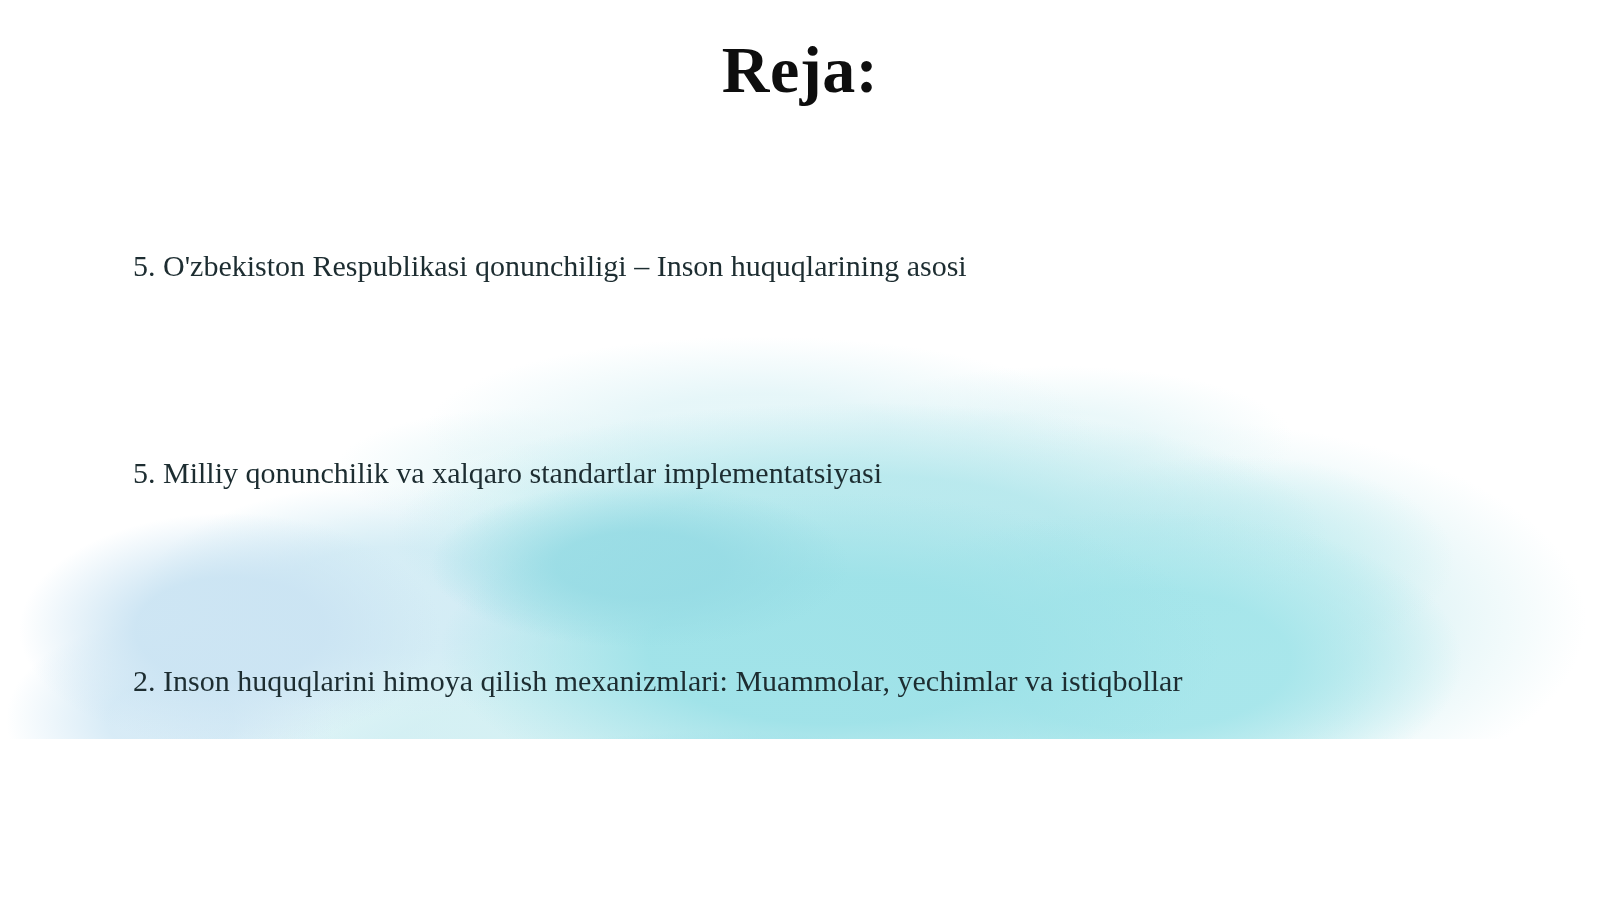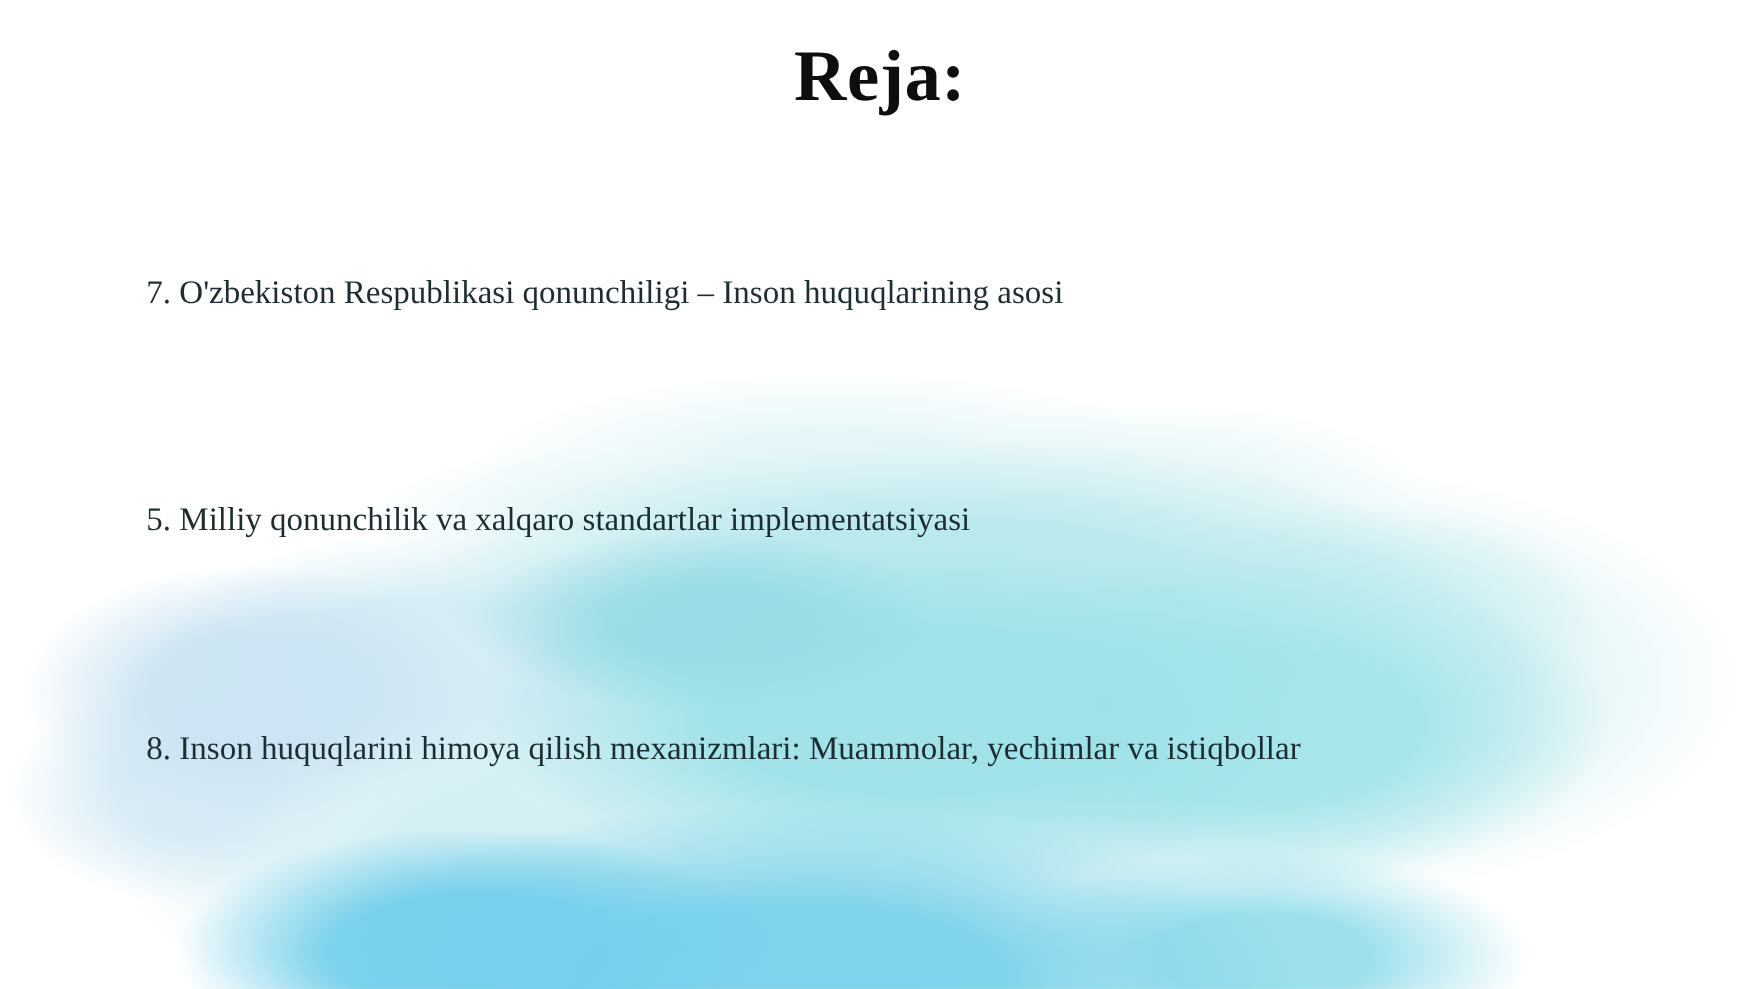--- a/index.html
+++ b/index.html
@@ -3,21 +3,21 @@
 <meta charset="utf-8">
 <style>
   html, body {
     margin: 0;
     padding: 0;
     background: #ffffff;
   }
   .slide {
     position: relative;
     width: 1600px;
-    height: 899px;
+    height: 739px;
     background: #ffffff;
     overflow: hidden;
     font-family: "Liberation Serif", "DejaVu Serif", serif;
   }
 
   
   .watercolor {
     position: absolute;
     left: 0; top: 0;
     width: 1600px; height: 899px;
@@ -76,18 +76,18 @@
   .plan-item-3 { top: 666px; }
 </style>
 </head>
 <body>
 
 <div class="slide">
   <div class="watercolor"></div>
 
   <h1 class="title">Reja:</h1>
 
-  <p class="plan-item plan-item-1">7. O'zbekiston Respublikasi qonunchiligi – Inson huquqlarining asosi</p>
+  <p class="plan-item plan-item-1">5. O'zbekiston Respublikasi qonunchiligi – Inson huquqlarining asosi</p>
 
   <p class="plan-item plan-item-2">5. Milliy qonunchilik va xalqaro standartlar implementatsiyasi</p>
 
-  <p class="plan-item plan-item-3">8. Inson huquqlarini himoya qilish mexanizmlari: Muammolar, yechimlar va istiqbollar</p>
+  <p class="plan-item plan-item-3">2. Inson huquqlarini himoya qilish mexanizmlari: Muammolar, yechimlar va istiqbollar</p>
 </div>
 
 </body></html>

